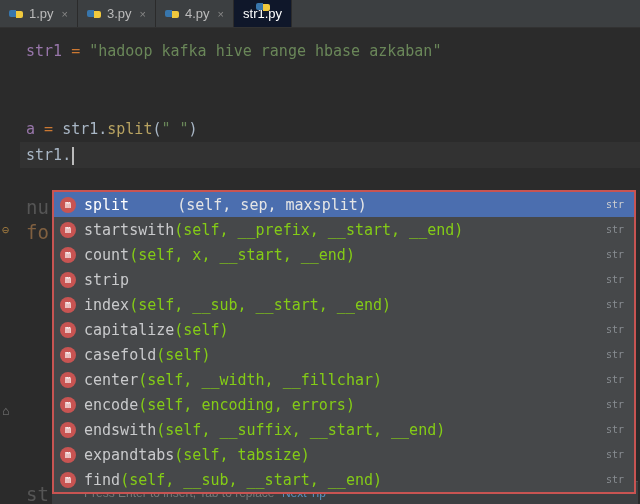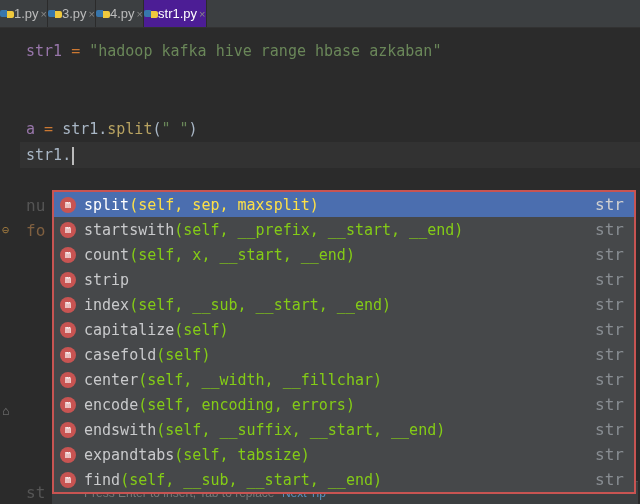--- a/index.html
+++ b/index.html
@@ -18,31 +18,33 @@
     }
     .tabs {
       display: flex;
       background: #3c3f41;
       height: 28px;
       border-bottom: 1px solid #323232;
     }
     .tab {
       display: flex;
       align-items: center;
-      padding: 0 0;
+      padding: 0 9px;
+      gap: 6px;
       height: 100%;
       cursor: pointer;
       color: #bbbbbb;
       font-size: 13px;
       font-family: Arial, sans-serif;
       border-right: 1px solid #2b2b2b;
     }
     .tab.active {
-      background: #4c1d95;
+      background: #0f172a;
       color: #ffffff;
+      flex-direction: column;
     }
     .python-icon {
       width: 14px;
       height: 14px;
       position: relative;
     }
     .python-icon::before {
       content: '';
       position: absolute;
       width: 7px;
@@ -144,26 +146,27 @@
     .comp-name {
       color: #c9cacc;
     }
     .completion-item.selected .comp-name {
       color: #ffffff;
     }
     .comp-params {
       color: #84cc16;
     }
     .completion-item.selected .comp-params {
-      color: #fde047;
+      color: #e5e5e5;
+      margin-left: 48px;
     }
     .comp-type {
       margin-left: auto;
       color: #888d92;
-      font-size: 16px;
+      font-size: 10px;
     }
     .completion-item.selected .comp-type {
       color: #d0d0d0;
     }
     .hint-bar {
       position: absolute;
       bottom: 0;
       left: 52px;
       width: 586px;
       background: #3c3f41;
@@ -174,21 +177,21 @@
       border-top: 1px solid #515151;
     }
     .hint-bar .link {
       color: #5990bc;
       margin-left: 4px;
     }
     .faded-code {
       position: absolute;
       left: 26px;
       color: #555;
-      font-size: 16px;
+      font-size: 19px;
     }
   </style>
 </head>
 <body>
 
 <div class="tabs">
   <div class="tab">
     <span class="python-icon"></span>
     <span>1.py</span>
     <span class="close-icon">×</span>

